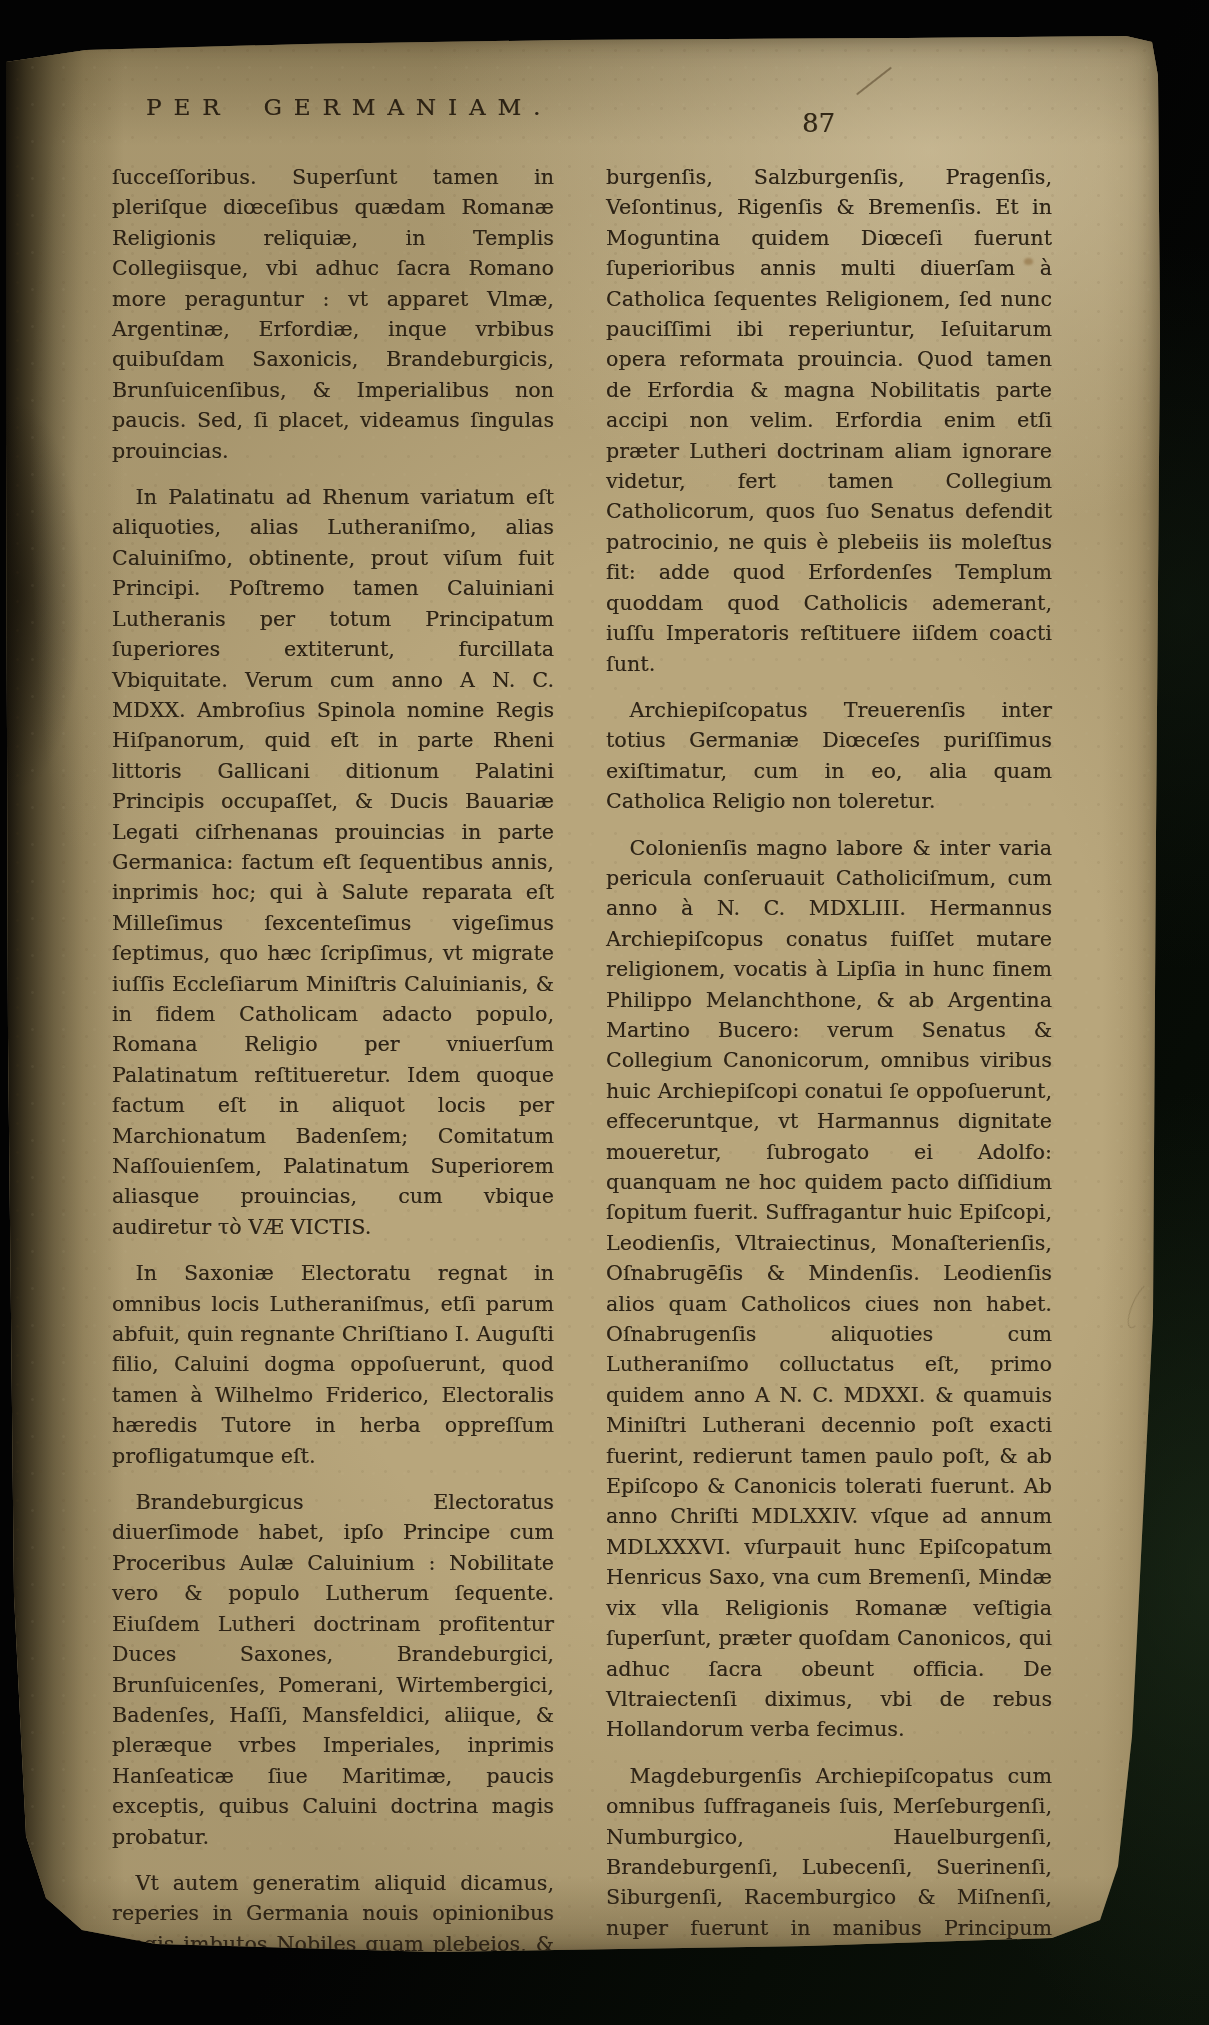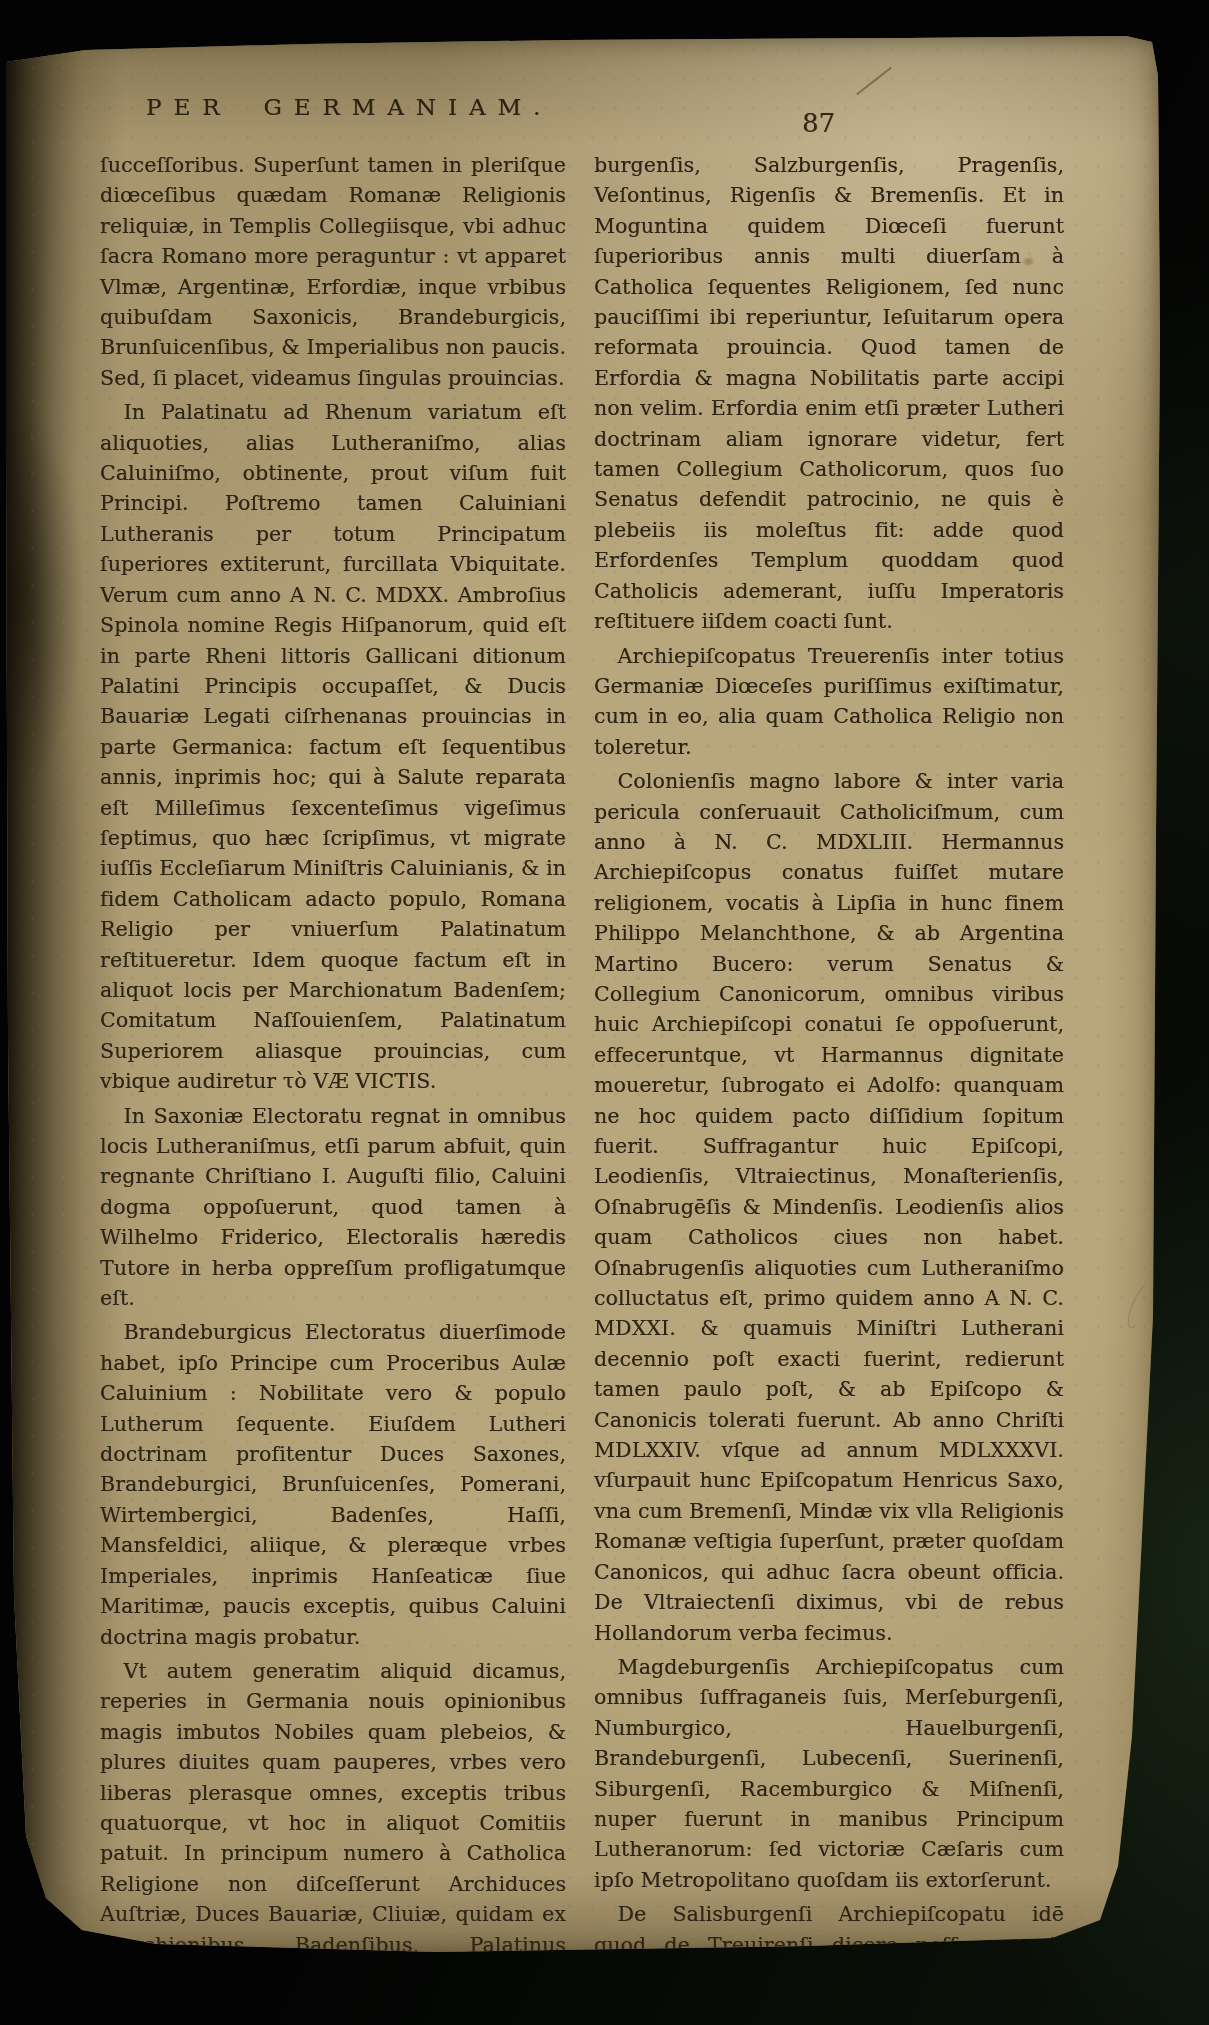--- a/index.html
+++ b/index.html
@@ -63,21 +63,21 @@
   }
   .col{
     position:absolute;top:110px;
     font-size:20.5px;line-height:30.4px;color:#2d2316;
     text-align:justify;
     text-shadow:.35px .4px .5px rgba(46,35,20,.5);
     letter-spacing:.1px;
   }
   .col-left{left:90px;width:474px;}
   .col-right{left:584px;width:478px;}
-  .para{margin:4px;}
+  .para{margin:16px;}
   .para.indent{text-indent:1.15em;}
   .ink-spot{
     position:absolute;left:1018px;top:222px;width:9px;height:7px;border-radius:50%;
     background:rgba(128,92,42,.45);filter:blur(1px);
   }
   .margin-mark{
     position:absolute;left:1126px;top:1246px;width:14px;height:46px;
     border:1.6px solid rgba(86,70,42,.30);border-radius:50%;
     border-top-color:transparent;border-right-color:transparent;
     transform:rotate(24deg);filter:blur(.5px);

